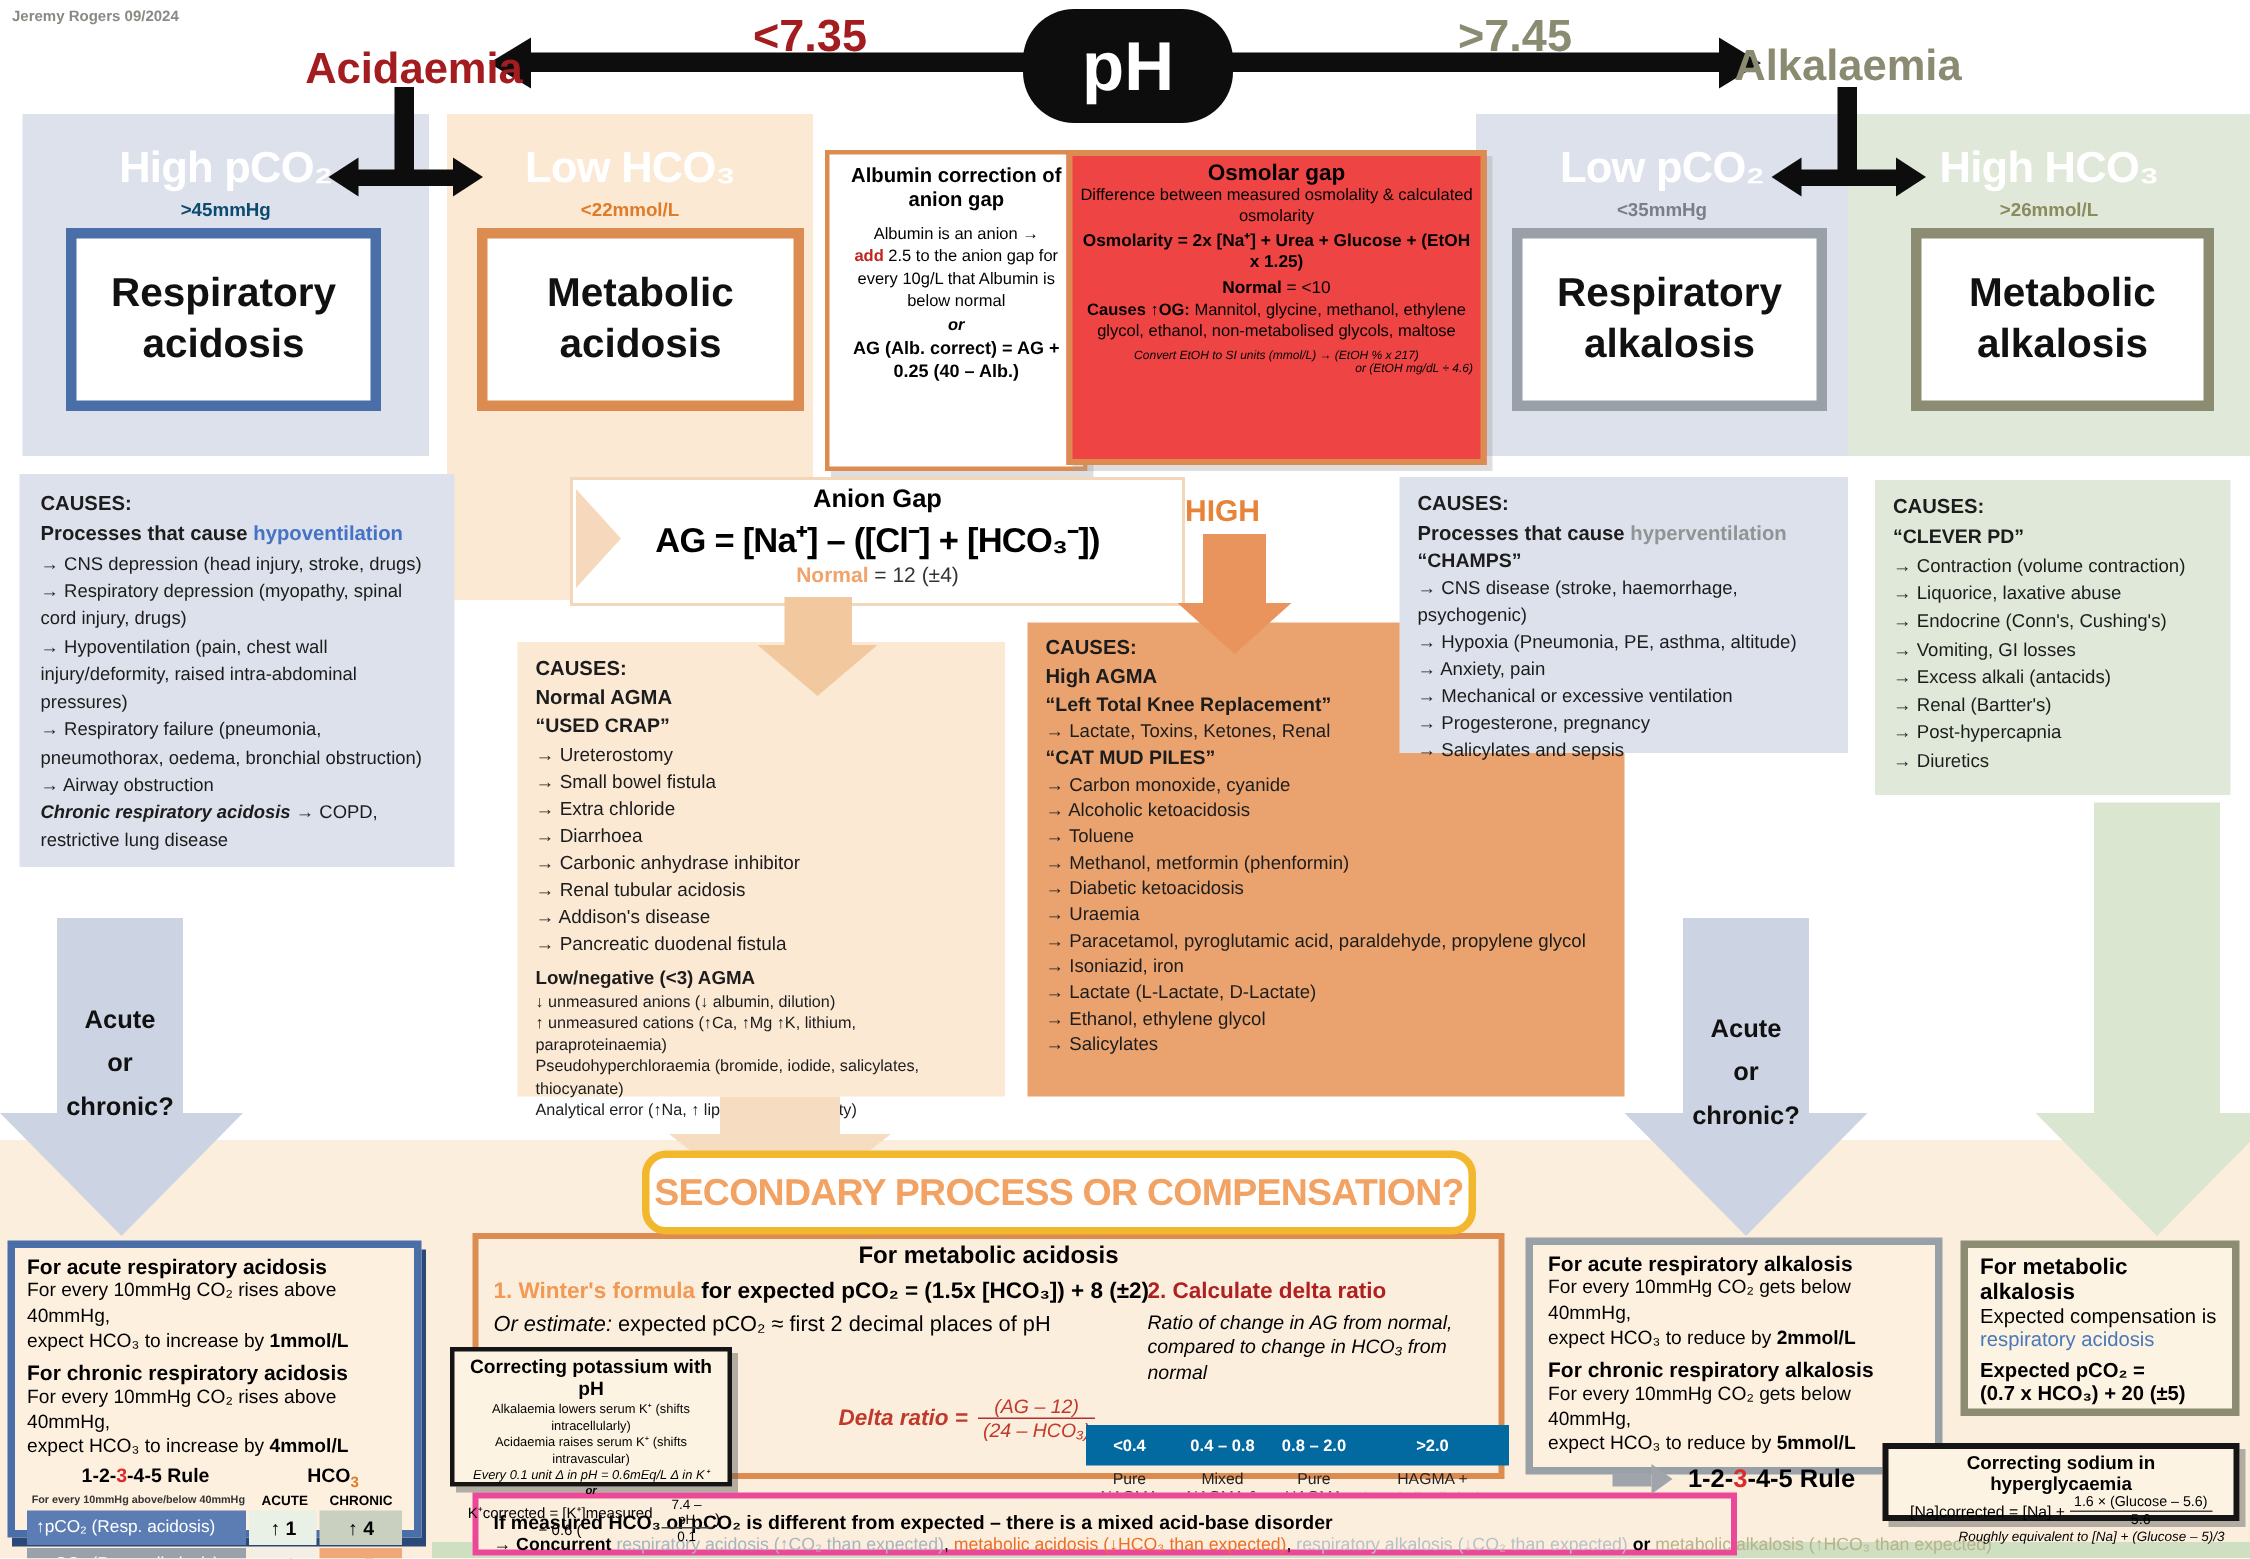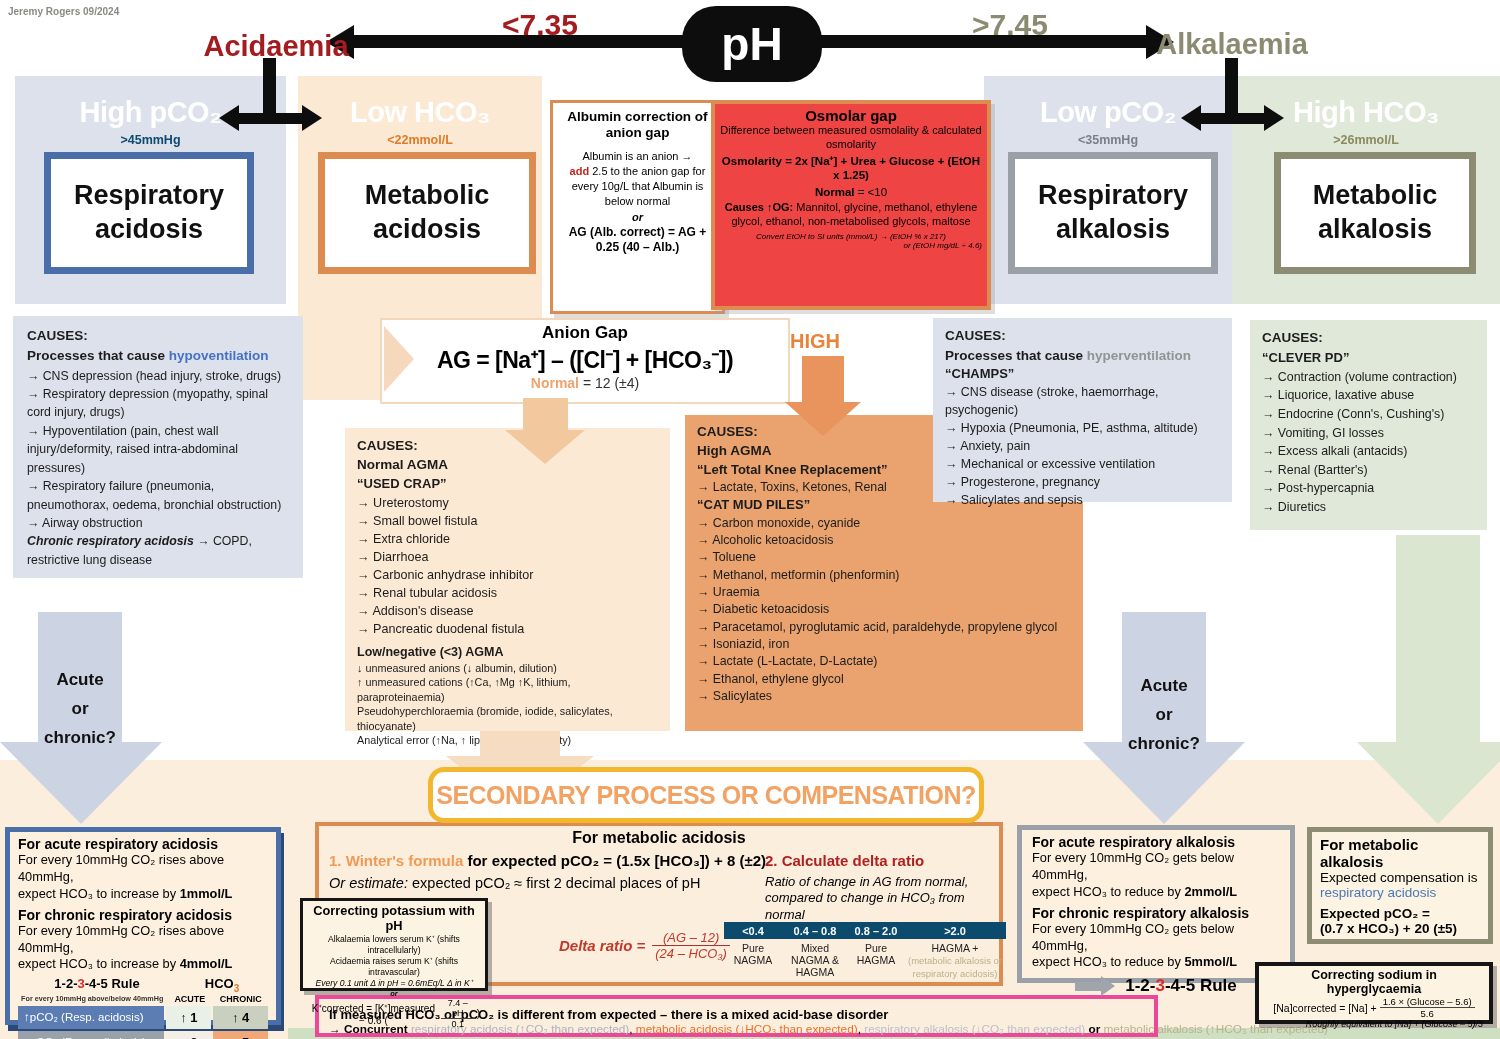--- a/index.html
+++ b/index.html
@@ -141,22 +141,22 @@
   <div class="abs causes" style="left:685px;top:415px;width:398px;height:316px;background:#eaa36e;padding:8px 12px;box-sizing:border-box;font-size:12.4px;line-height:1.4;">
     <div class="hd">CAUSES:</div>
     <div class="hd">High AGMA</div>
     <div class="mn">“Left Total Knee Replacement”</div>
     <div class="item">→ Lactate, Toxins, Ketones, Renal</div>
     <div class="mn">“CAT MUD PILES”</div>
     <div class="item">→ Carbon monoxide, cyanide</div>
     <div class="item">→ Alcoholic ketoacidosis</div>
     <div class="item">→ Toluene</div>
     <div class="item">→ Methanol, metformin (phenformin)</div>
+    <div class="item">→ Diabetic ketoacidosis</div>
     <div class="item">→ Uraemia</div>
-    <div class="item">→ Diabetic ketoacidosis</div>
     <div class="item" style="white-space:nowrap;">→ Paracetamol, pyroglutamic acid, paraldehyde, propylene glycol</div>
     <div class="item">→ Isoniazid, iron</div>
     <div class="item">→ Lactate (L-Lactate, D-Lactate)</div>
     <div class="item">→ Ethanol, ethylene glycol</div>
     <div class="item">→ Salicylates</div>
   </div>
 
   <div class="abs causes" style="left:933px;top:318px;width:299px;height:184px;background:#dde1ec;padding:8px 12px;box-sizing:border-box;font-size:12.4px;line-height:1.45;z-index:3;">
     <div class="hd">CAUSES:</div>
     <div class="hd"><span>Processes that cause </span><span style="color:#8f9494;">hyperventilation</span></div>
@@ -250,21 +250,21 @@
       <div>compared to change in HCO₃ from normal</div>
     </div>
     <div class="abs" style="left:240px;top:104px;display:flex;align-items:center;gap:7px;color:#c0392b;font-style:italic;">
       <span style="font-size:15px;font-weight:bold;">Delta ratio =</span>
       <span class="frac" style="font-size:13px;">
         <span class="num" style="border-color:#b03030;">(AG – 12)</span>
         <span class="den">(24 – HCO₃)</span>
       </span>
     </div>
     <div class="abs" style="left:405px;top:96px;width:282px;">
-      <div style="display:flex;background:#0c4a6e;color:#fff;font-weight:bold;font-size:11px;height:17px;align-items:center;">
+      <div style="display:flex;background:#0369a1;color:#fff;font-weight:bold;font-size:11px;height:27px;align-items:center;margin-top:28px;">
         <span style="width:58px;text-align:center;">&lt;0.4</span>
         <span style="width:66px;text-align:center;">0.4 – 0.8</span>
         <span style="width:56px;text-align:center;">0.8 – 2.0</span>
         <span style="width:102px;text-align:center;">&gt;2.0</span>
       </div>
       <div style="display:flex;font-size:10.5px;line-height:1.15;margin-top:3px;color:#222;">
         <span style="width:58px;text-align:center;">Pure NAGMA</span>
         <span style="width:66px;text-align:center;">Mixed NAGMA &amp; HAGMA</span>
         <span style="width:56px;text-align:center;">Pure HAGMA</span>
         <span style="width:102px;text-align:center;"><span>HAGMA +</span><br><span style="color:#b9b288;font-size:9.5px;">(metabolic alkalosis or respiratory acidosis)</span></span>
@@ -312,21 +312,21 @@
   </div>
 
   <div class="abs" style="left:1307px;top:827px;width:186px;height:117px;border:5px solid #8c8c72;background:#fdf3e2;padding:4px 8px;box-sizing:border-box;z-index:4;">
     <div style="font-weight:bold;font-size:15px;">For metabolic alkalosis</div>
     <div style="font-size:13.5px;">Expected compensation is</div>
     <div style="font-size:13.5px;color:#4a78b8;">respiratory acidosis</div>
     <div style="font-size:13.5px;font-weight:bold;margin-top:6px;">Expected pCO₂ =</div>
     <div style="font-size:13.5px;font-weight:bold;">(0.7 x HCO₃) + 20 (±5)</div>
   </div>
 
-  <div class="abs" style="left:1255px;top:962px;width:238px;height:62px;background:#fdf3e2;border:4px solid #151515;box-shadow:4px 4px 0 rgba(90,90,90,.45);padding:2px 6px;box-sizing:border-box;z-index:6;">
+  <div class="abs" style="left:1255px;top:962px;width:238px;height:52px;background:#fdf3e2;border:4px solid #151515;box-shadow:4px 4px 0 rgba(90,90,90,.45);padding:2px 6px;box-sizing:border-box;z-index:6;">
     <div style="font-weight:bold;font-size:12.5px;text-align:center;">Correcting sodium in hyperglycaemia</div>
     <div style="display:flex;align-items:center;justify-content:center;gap:3px;font-size:10.5px;">
       <span>[Na]corrected = [Na] + </span>
       <span class="frac" style="font-size:9.5px;">
         <span class="num">1.6 × (Glucose – 5.6)</span>
         <span class="den">5.6</span>
       </span>
     </div>
     <div style="font-size:9px;font-style:italic;text-align:right;">Roughly equivalent to [Na] + (Glucose – 5)/3</div>
   </div>

